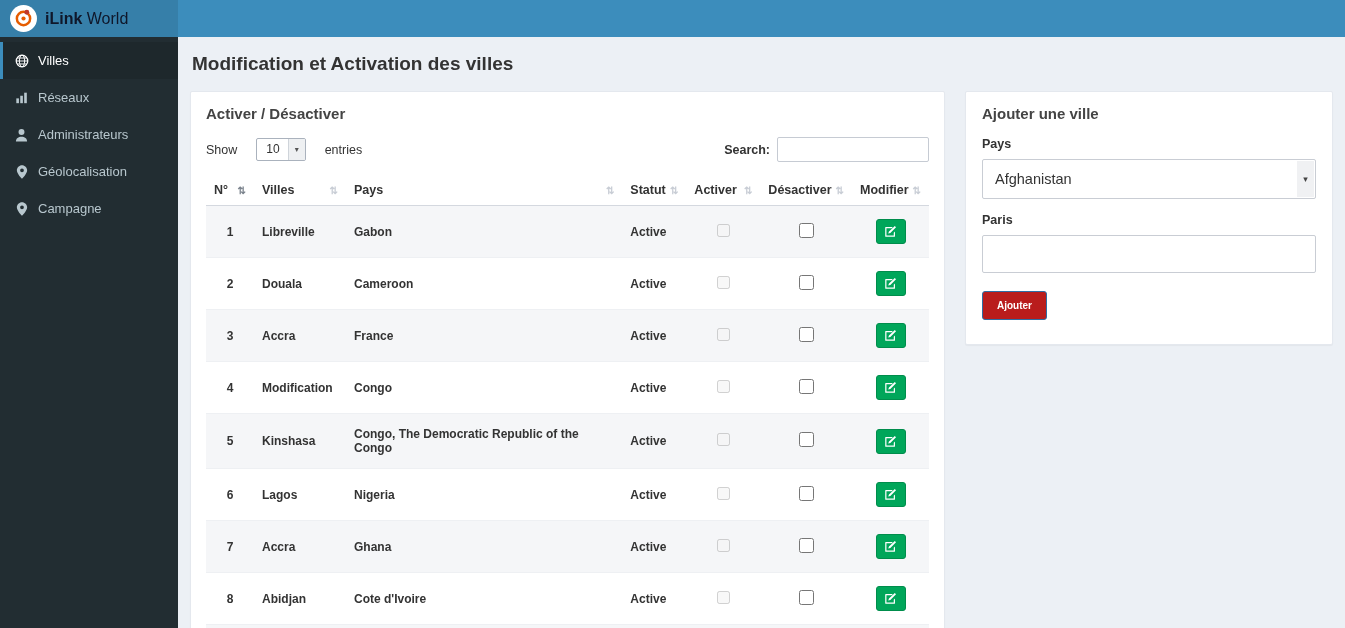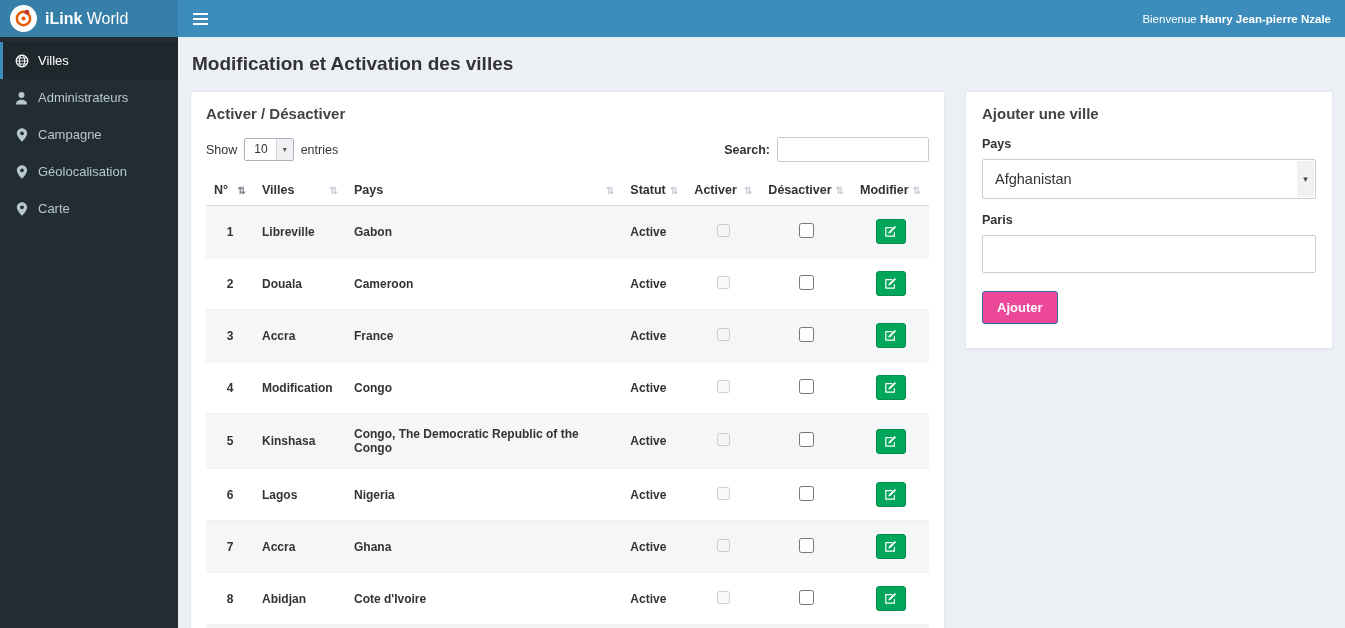--- a/index.html
+++ b/index.html
@@ -11,21 +11,21 @@
     font-size: 13px;
   }
 
   
   .topbar {
     position: fixed; top: 0; left: 0; width: 100%; height: 37px;
     background: #3c8dbc; display: flex; align-items: stretch; z-index: 20;
   }
   .brand {
     width: 178px; background: #367fa9; display: flex; align-items: center;
-    padding: 0 10px; gap: 8px; color: #ffffff; cursor: pointer; flex: 0 0 auto;
+    padding: 0 10px; gap: 8px; color: #0f172a; cursor: pointer; flex: 0 0 auto;
   }
   .logo-circle {
     width: 27px; height: 27px; border-radius: 50%; background: #fff;
     display: flex; align-items: center; justify-content: center; flex: 0 0 auto;
   }
   .brand-text { font-size: 16px; white-space: nowrap; }
   .brand-text b { font-weight: 700; }
   .brand-text span { font-weight: 300; }
   .topbar-main { flex: 1; display: flex; align-items: center; }
   .hamburger {
@@ -54,21 +54,21 @@
 
   .panel {
     background: #fff; border: 1px solid #e4e8ee; border-radius: 2px;
     box-shadow: 0 1px 1px rgba(0,0,0,0.04);
   }
   .table-panel { width: 755px; padding: 13px 15px 10px; }
   .panel-title { font-size: 15px; font-weight: 600; color: #444; margin-bottom: 15px; }
 
   
   .dt-controls { display: flex; justify-content: space-between; align-items: center; margin-bottom: 13px; }
-  .dt-length { display: flex; align-items: center; gap: 7px; font-size: 12.5px; color: #333; }
+  .dt-length { display: flex; align-items: center; gap: 19px; font-size: 12.5px; color: #333; }
   .mini-select {
     display: inline-flex; align-items: stretch; border: 1px solid #aab2bd;
     background: #fff; height: 23px; cursor: pointer; border-radius: 2px; overflow: hidden;
   }
   .mini-select .val { padding: 3px 8px 0 9px; font-size: 12px; }
   .mini-select .caret {
     width: 17px; background: #eef0f2; border-left: 1px solid #cfd4da;
     display: flex; align-items: center; justify-content: center; font-size: 8px; color: #555;
   }
   .dt-search { display: flex; align-items: center; gap: 7px; font-size: 12.5px; font-weight: 700; }
@@ -116,96 +116,87 @@
   .select-box .val { flex: 1; display: flex; align-items: center; padding-left: 12px; }
   .select-box .caret {
     width: 17px; margin: 1px; background: #f0f1f3; display: flex;
     align-items: center; justify-content: center; font-size: 9px; color: #444;
   }
   .text-input {
     width: 100%; height: 38px; border: 1px solid #c9cdd4; border-radius: 2px;
     padding: 0 10px; font-size: 14px; font-family: inherit;
   }
   .btn-primary {
-    margin-top: 18px; background: #ec4899; border: 1px solid #2e6da4; color: #fff;
-    font-size: 13px; font-weight: 700; padding: 8px 14px; border-radius: 3px;
+    margin-top: 18px; background: #b91c1c; border: 1px solid #2e6da4; color: #fff;
+    font-size: 10px; font-weight: 700; padding: 8px 14px; border-radius: 3px;
     cursor: pointer; font-family: inherit;
   }
 </style>
 </head>
 <body>
 
 <header class="topbar">
   <div class="brand">
     <span class="logo-circle">
       <svg width="19" height="19" viewBox="0 0 20 20">
         <circle cx="10" cy="10" r="7" fill="none" stroke="#e65c00" stroke-width="2.6"></circle>
         <circle cx="13.5" cy="3.5" r="2.6" fill="#c0392b"></circle>
         <circle cx="10" cy="10" r="2.2" fill="#e65c00"></circle>
       </svg>
     </span>
     <span class="brand-text"><b>iLink</b> <span>World</span></span>
   </div>
-  <div class="topbar-main">
-    <span class="hamburger">
-        <i></i>
-        <i></i>
-        <i></i>
-      </span>
-    <span class="welcome">
-      <span>Bienvenue</span>
-      <b>Hanry Jean-pierre Nzale</b>
-    </span>
-  </div>
 </header>
 
 <aside class="sidebar">
   <ul class="side-menu">
       <li class="side-item active">
         <span class="side-icon">
           <svg width="14" height="14" viewBox="0 0 16 16" fill="none" stroke="currentColor">
             <circle cx="8" cy="8" r="6.6" stroke-width="1.4"></circle>
             <ellipse cx="8" cy="8" rx="3" ry="6.6" stroke-width="1.1"></ellipse>
             <path d="M1.6 8h12.8M2.4 4.6h11.2M2.4 11.4h11.2" stroke-width="1.1"></path>
           </svg>
         </span>
         <span class="side-label">Villes</span>
+      </li>
+      <li class="side-item">
+        <span class="side-icon">
+          <svg width="14" height="13" viewBox="0 0 16 14" fill="currentColor">
+            <rect x="1.5" y="8" width="3" height="5.5"></rect>
+            <rect x="6" y="5" width="3" height="8.5"></rect>
+            <rect x="10.5" y="1.5" width="3" height="12"></rect>
+          </svg>
+        </span>
+        <span class="side-label">Réseaux</span>
       </li>
       <li class="side-item">
         <span class="side-icon">
           <svg width="13" height="14" viewBox="0 0 14 15" fill="currentColor">
             <circle cx="7" cy="4.2" r="3.2"></circle>
             <path d="M1 14.5c0-3.2 2.7-5 6-5s6 1.8 6 5z"></path>
           </svg>
         </span>
         <span class="side-label">Administrateurs</span>
       </li>
       <li class="side-item">
         <span class="side-icon">
           <svg width="12" height="14" viewBox="0 0 14 16">
             <path fill-rule="evenodd" fill="currentColor" d="M7 0C3.7 0 1 2.7 1 6c0 4.2 6 10 6 10s6-5.8 6-10c0-3.3-2.7-6-6-6zm0 8.2A2.2 2.2 0 1 1 7 3.8a2.2 2.2 0 0 1 0 4.4z"></path>
           </svg>
         </span>
-        <span class="side-label">Campagne</span>
-      </li>
-      <li class="side-item">
-        <span class="side-icon">
-          <svg width="12" height="14" viewBox="0 0 14 16">
-            <path fill-rule="evenodd" fill="currentColor" d="M7 0C3.7 0 1 2.7 1 6c0 4.2 6 10 6 10s6-5.8 6-10c0-3.3-2.7-6-6-6zm0 8.2A2.2 2.2 0 1 1 7 3.8a2.2 2.2 0 0 1 0 4.4z"></path>
-          </svg>
-        </span>
         <span class="side-label">Géolocalisation</span>
       </li>
       <li class="side-item">
         <span class="side-icon">
           <svg width="12" height="14" viewBox="0 0 14 16">
             <path fill-rule="evenodd" fill="currentColor" d="M7 0C3.7 0 1 2.7 1 6c0 4.2 6 10 6 10s6-5.8 6-10c0-3.3-2.7-6-6-6zm0 8.2A2.2 2.2 0 1 1 7 3.8a2.2 2.2 0 0 1 0 4.4z"></path>
           </svg>
         </span>
-        <span class="side-label">Carte</span>
+        <span class="side-label">Campagne</span>
       </li>
     </ul>
 </aside>
 
 <main class="content">
   <h1 class="page-title">Modification et Activation des villes</h1>
 
   <div class="content-grid">
 
     <section class="panel table-panel">

